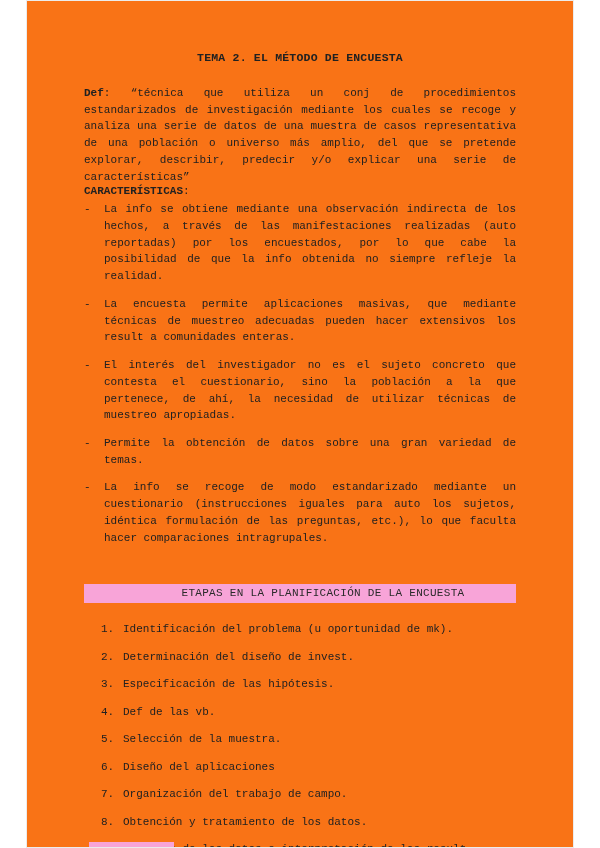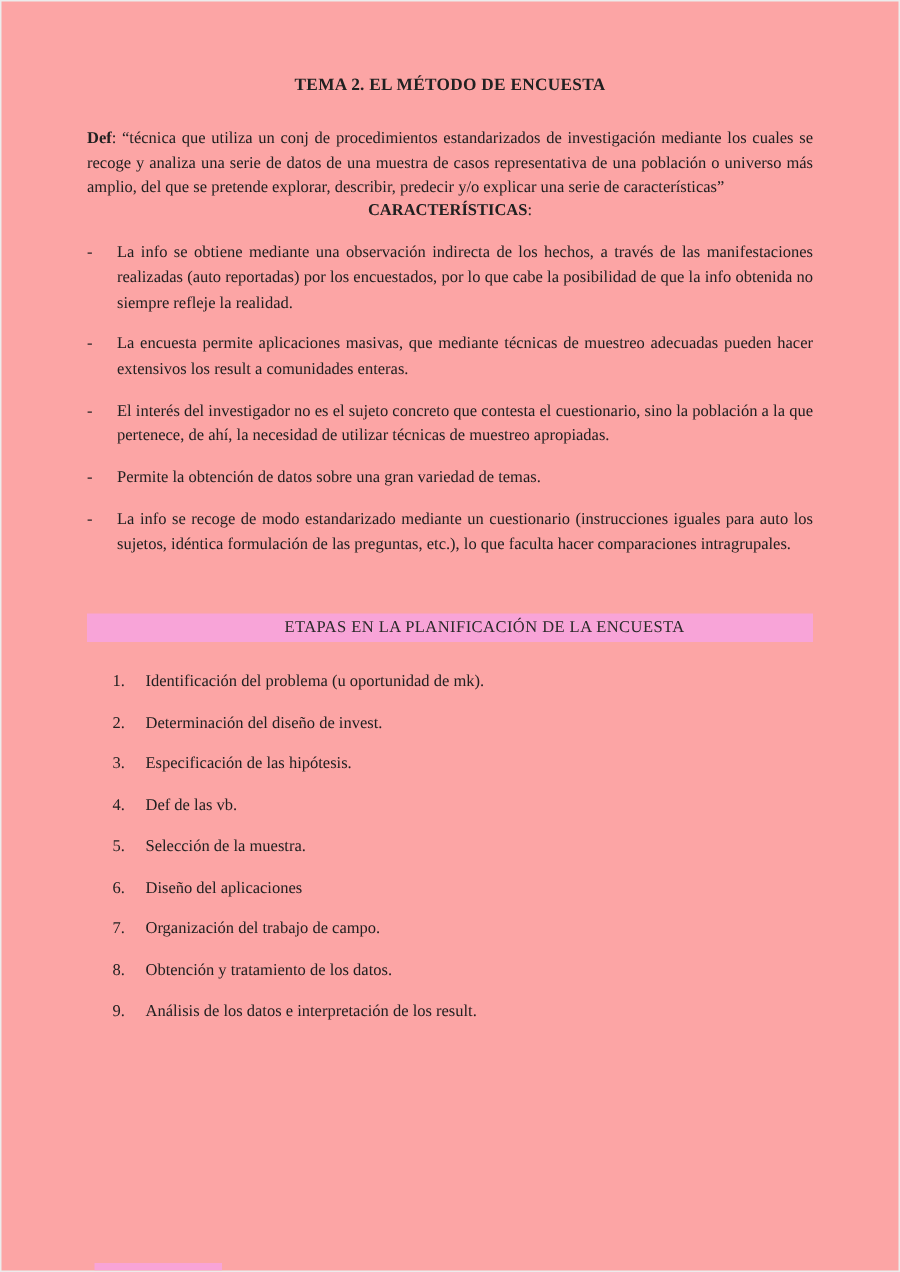--- a/index.html
+++ b/index.html
@@ -1,23 +1,23 @@
 <!DOCTYPE html>
 <html><head>
 <meta charset="utf-8">
 <style>
   * { margin: 0; padding: 0; box-sizing: border-box; }
   html, body { background: #ffffff; }
   .page {
-    width: 600px;
+    width: 548px;
     height: 848px;
     position: relative;
     margin: 0 auto;
-    background: #fca5a5;
-    font-family: Liberation Serif, serif;
+    background: #f97316;
+    font-family: Liberation Mono, monospace;
     color: #212121;
     overflow: hidden;
     border: 1px solid #ececec;
   }
   .content {
     padding: 50px 57px 0 57px;
   }
   .doc-title {
     text-align: center;
     font-weight: bold;
@@ -36,22 +36,21 @@
   .section-header.first { margin-bottom: 13px; }
   .section-header.second { margin-top: 38px; margin-bottom: 18px; padding-left: 46px; }
   .para {
     font-size: 11px;
     line-height: 1.52;
     text-align: justify;
   }
   .bold { font-weight: bold; }
   .caracteristicas {
     font-size: 11px;
-    margin-bottom: 14px;
-    text-align: center;
+    margin-bottom: 4px;
   }
   .bullet-list { margin-bottom: 0; }
   .bullet {
     display: flex;
     align-items: flex-start;
     margin-bottom: 11px;
   }
   .bullet .dash {
     width: 12px;
     flex: 0 0 12px;

